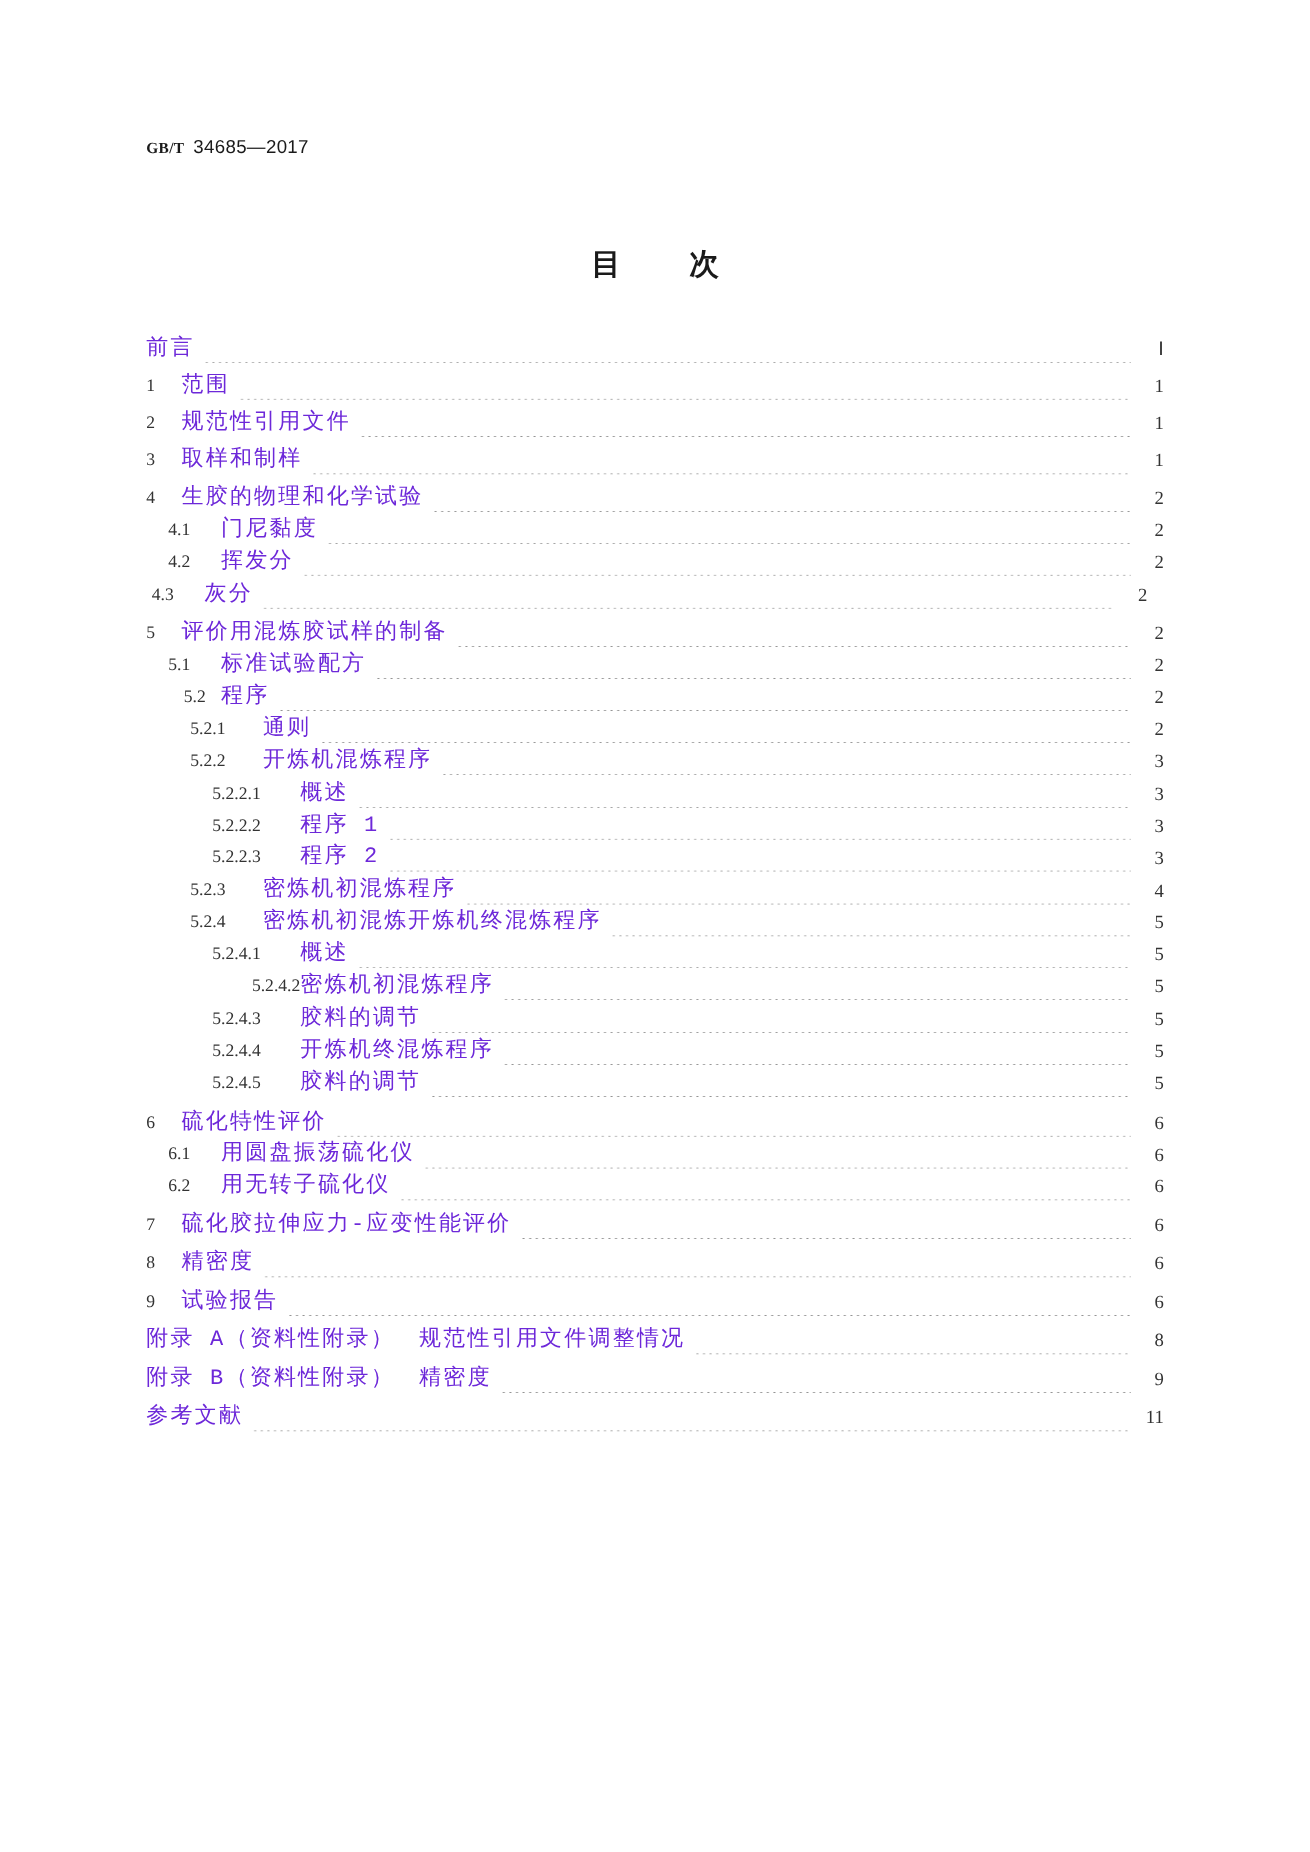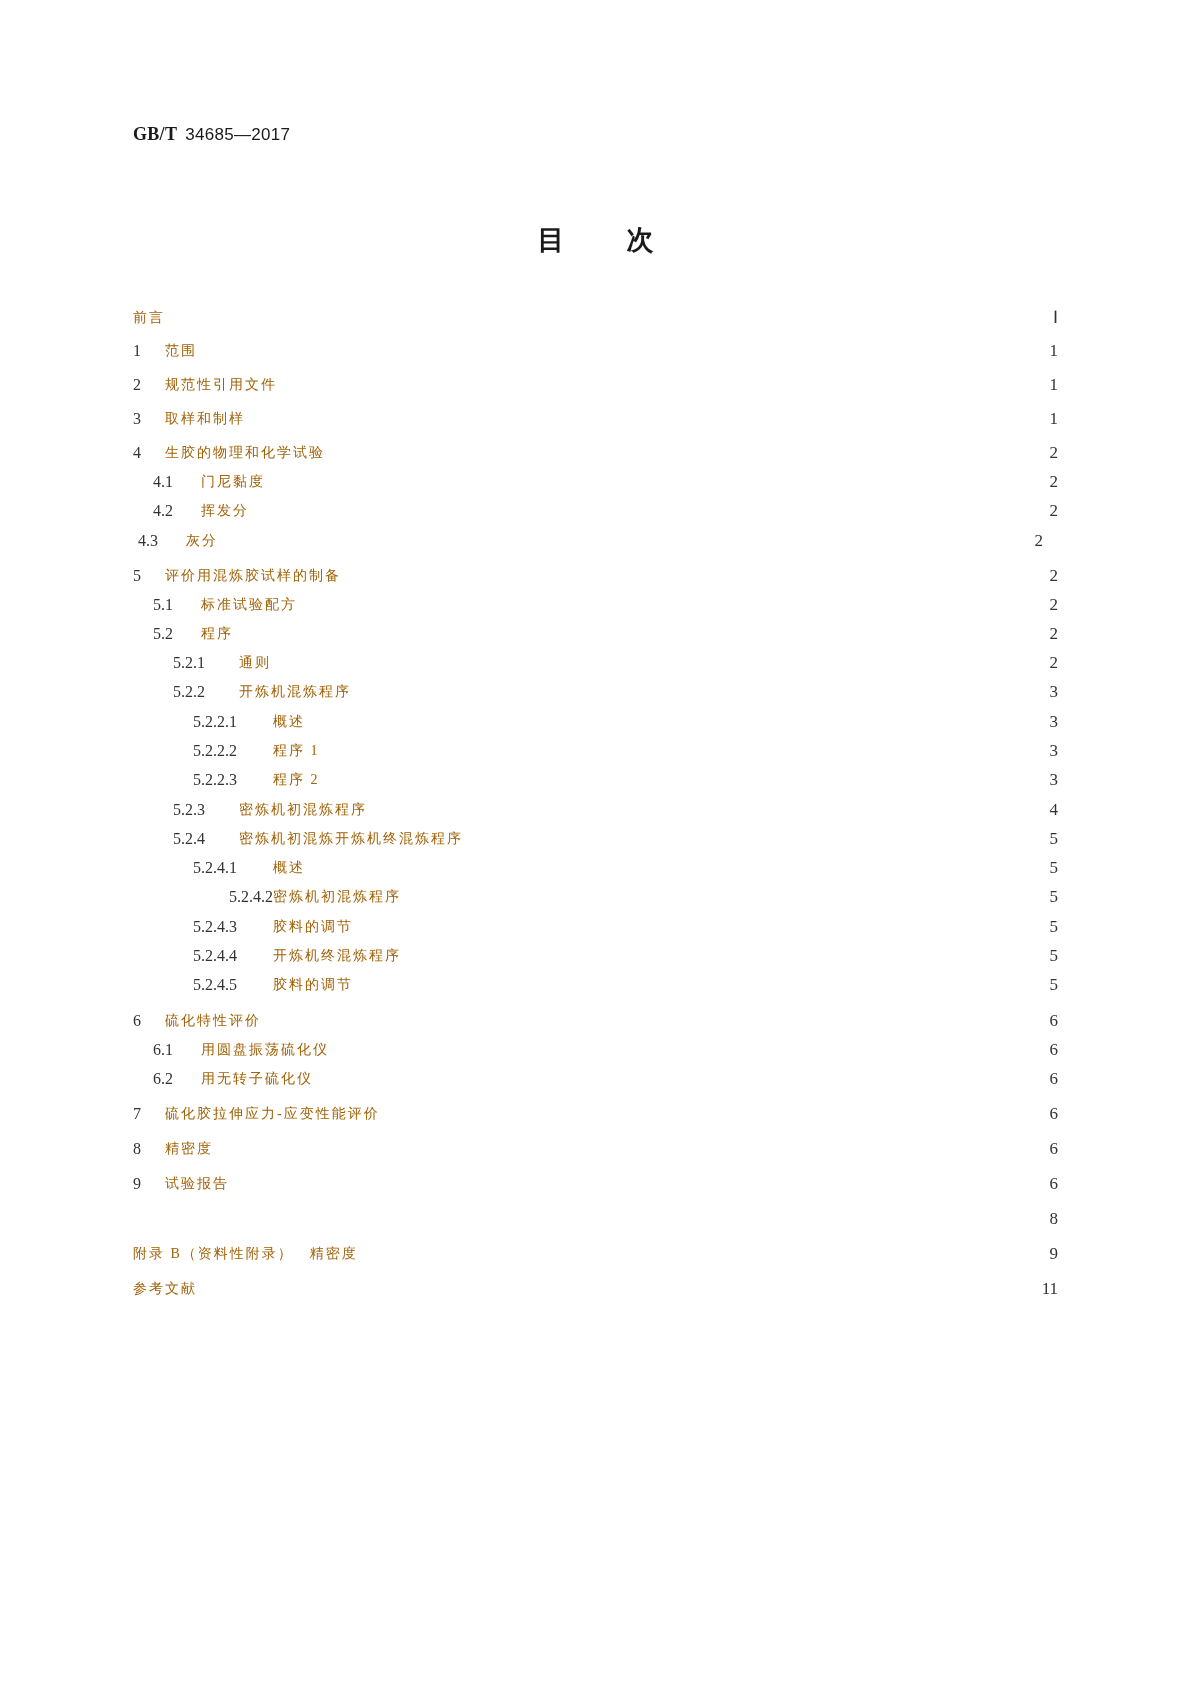--- a/index.html
+++ b/index.html
@@ -1,30 +1,30 @@
 <!DOCTYPE html>
 <html><head>
 <meta charset="utf-8">
 <style>
   html, body { margin: 0; padding: 0; background: #ffffff; }
   body { width: 1191px; height: 1684px; position: relative; overflow: hidden;
          font-family: "DejaVu Serif", "Liberation Serif", serif; color: #1a1a1a; }
   .std-code { position: absolute; left: 133px; top: 124px; font-size: 17px; letter-spacing: 0.3px; }
-  .std-code .gbt { font-family: "Liberation Serif", serif; font-weight: bold; font-size: 18px; }
+  .std-code .gbt { font-family: "Liberation Serif", serif; font-weight: bold; font-size: 14px; }
   .std-code .num { font-family: "Liberation Sans", sans-serif; font-size: 17px; margin-left: 8px; }
   .title { position: absolute; left: 0; width: 1191px; top: 222px; text-align: center;
            font-family: "DejaVu Sans", sans-serif; font-size: 27px; font-weight: bold; letter-spacing: 0; }
   .title span { display: inline-block; }
   .title .gap { width: 62px; }
   .toc { position: absolute; left: 0; top: 0; width: 1191px; }
   .row { position: absolute; left: 0; width: 1191px; height: 24px; display: flex; align-items: center;
          font-size: 16.5px; line-height: 24px; }
   .row .lead { display: flex; align-items: center; white-space: nowrap; }
   .row .no { display: inline-block; color: #333; font-family: "Liberation Serif", serif; font-size: 16px; }
-  .row .label { letter-spacing: 2px; color: #a16207; font-family: Liberation Serif, serif; font-size: 14px; }
+  .row .label { letter-spacing: 2px; color: #6d28d9; font-family: Liberation Mono, monospace; font-size: 20px; }
   .row .dots { flex: 1; height: 24px; margin: 0 6px 0 8px;
                background-image: radial-gradient(circle, #111 1.1px, transparent 1.4px);
                background-size: 6px 24px; background-repeat: repeat-x; background-position: 0 13px; }
   .row .page { width: 24px; text-align: right; font-family: "Liberation Serif", serif; font-size: 17px; color: #333; margin-right: 0; }
 </style>
 </head>
 <body>
 
 <div class="std-code">
   <span class="gbt">GB/T</span><span class="num">34685—2017</span>
@@ -109,21 +109,21 @@
     <div class="row" style="top: 593px; left: 153px; width: 905px;">
       <span class="lead">
         <span class="no" style="width: 48px;">5.1</span>
         <span class="label">标准试验配方</span>
       </span>
       <span class="dots"></span>
       <span class="page">2</span>
     </div>
     <div class="row" style="top: 622px; left: 153px; width: 905px;">
       <span class="lead">
-        <span class="no" style="width: 48px;">5.2</span>
+        <span class="no" style="width: 48px; text-align: center;">5.2</span>
         <span class="label">程序</span>
       </span>
       <span class="dots"></span>
       <span class="page">2</span>
     </div>
     <div class="row" style="top: 651px; left: 173px; width: 885px;">
       <span class="lead">
         <span class="no" style="width: 66px;">5.2.1</span>
         <span class="label">通则</span>
       </span>
@@ -260,20 +260,23 @@
     </div>
     <div class="row" style="top: 1172px; left: 133px; width: 925px;">
       <span class="lead">
         <span class="no" style="width: 32px;">9</span>
         <span class="label">试验报告</span>
       </span>
       <span class="dots"></span>
       <span class="page">6</span>
     </div>
     <div class="row" style="top: 1207px; left: 133px; width: 925px;">
+      <span class="lead">
+        <span class="label">附录 A（资料性附录）　规范性引用文件调整情况</span>
+      </span>
       <span class="dots"></span>
       <span class="page">8</span>
     </div>
     <div class="row" style="top: 1242px; left: 133px; width: 925px;">
       <span class="lead">
         <span class="label">附录 B（资料性附录）　精密度</span>
       </span>
       <span class="dots"></span>
       <span class="page">9</span>
     </div>

